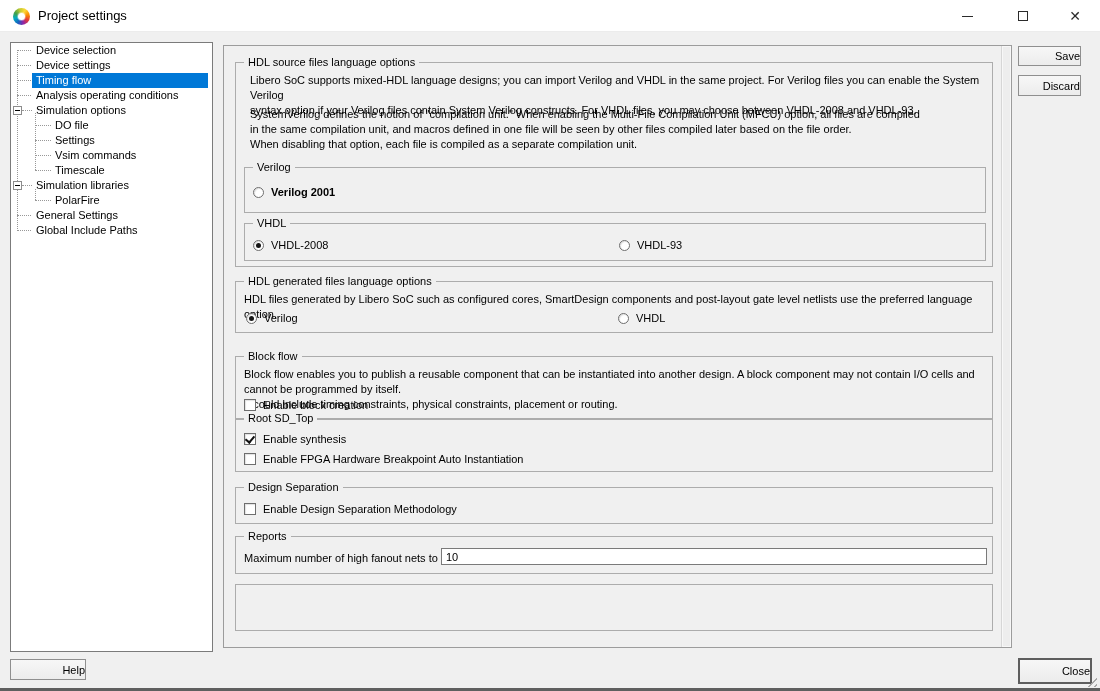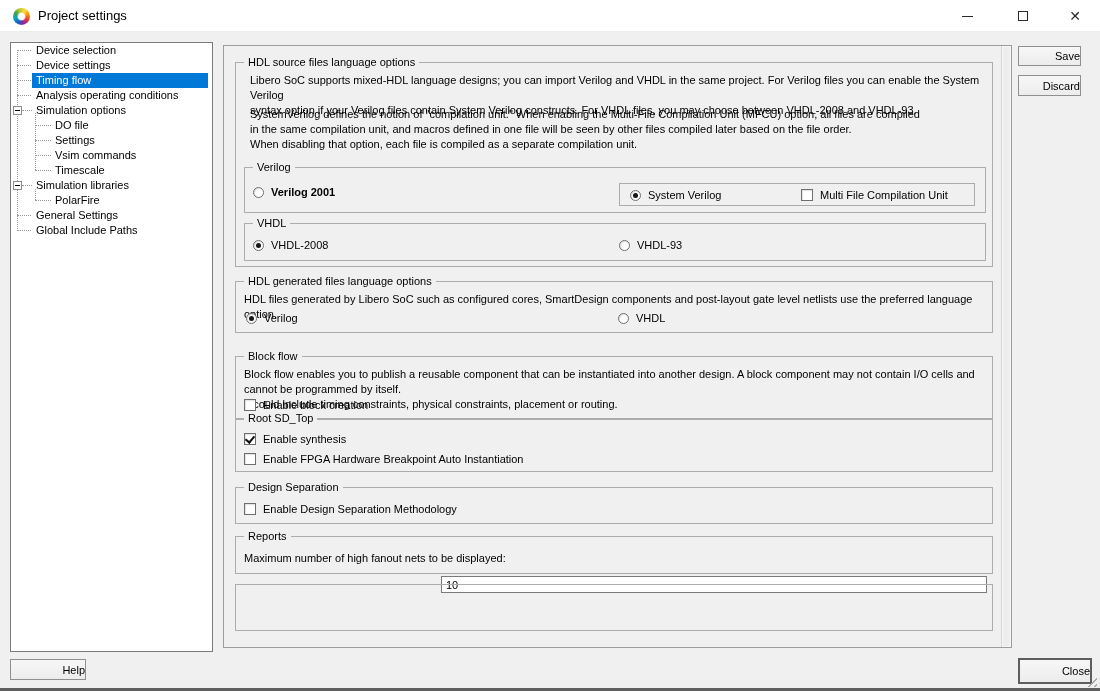--- a/index.html
+++ b/index.html
@@ -156,30 +156,20 @@
   <div class="ml" style="left:14px; top:44px;">SystemVerilog defines the notion of "compilation unit." When enabling the Multi-File Compilation Unit (MFCU) option, all files are compiled
 in the same compilation unit, and macros defined in one file will be seen by other files compiled later based on the file order.
 When disabling that option, each file is compiled as a separate compilation unit.</div>
 
   <div class="sbox" style="left:8px; top:104px; width:742px; height:46px;">
     <span class="glabel">Verilog</span>
     <div class="ctl-row" style="left:8px; top:16px;font-weight:bold;">
       <span class="radio"></span>
       <span class="ctl-label">Verilog 2001</span>
     </div>
-    <div class="sbox" style="left:374px; top:15px; width:356px; height:23px;">
-      <div class="ctl-row" style="left:10px; top:3px;">
-        <span class="radio selected"></span>
-        <span class="ctl-label">System Verilog</span>
-      </div>
-      <div class="ctl-row" style="left:181px; top:3px;">
-        <span class="checkbox"></span>
-        <span class="ctl-label">Multi File Compilation Unit</span>
-      </div>
-    </div>
   </div>
 
   <div class="sbox" style="left:8px; top:160px; width:742px; height:38px;">
     <span class="glabel">VHDL</span>
     <div class="ctl-row" style="left:8px; top:13px;">
       <span class="radio selected"></span>
       <span class="ctl-label">VHDL-2008</span>
     </div>
     <div class="ctl-row" style="left:374px; top:13px;">
       <span class="radio"></span>
@@ -227,21 +217,21 @@
   <span class="glabel">Design Separation</span>
   <div class="ctl-row" style="left:8px; top:13px;">
     <span class="checkbox"></span>
     <span class="ctl-label">Enable Design Separation Methodology</span>
   </div>
 </div>
 
 <div class="gbox" style="top:536px; height:38px;">
   <span class="glabel">Reports</span>
   <div class="ml" style="left:8px; top:14px;">Maximum number of high fanout nets to be displayed:</div>
-  <input class="txt" style="left: 205px; top: 11px; width: 546px; height: 17px; margin-top: 28px;" value="10">
+  <input class="txt" style="left: 205px; top: 11px; width: 546px; height: 17px;" value="10">
 </div>
 
 <div class="gbox" style="top:584px; height:47px;">
 </div>
 
 <button class="btn btn-save">Save</button>
 <button class="btn btn-discard">Discard</button>
 <button class="btn btn-help">Help</button>
 <button class="btn btn-close">Close</button>
 

